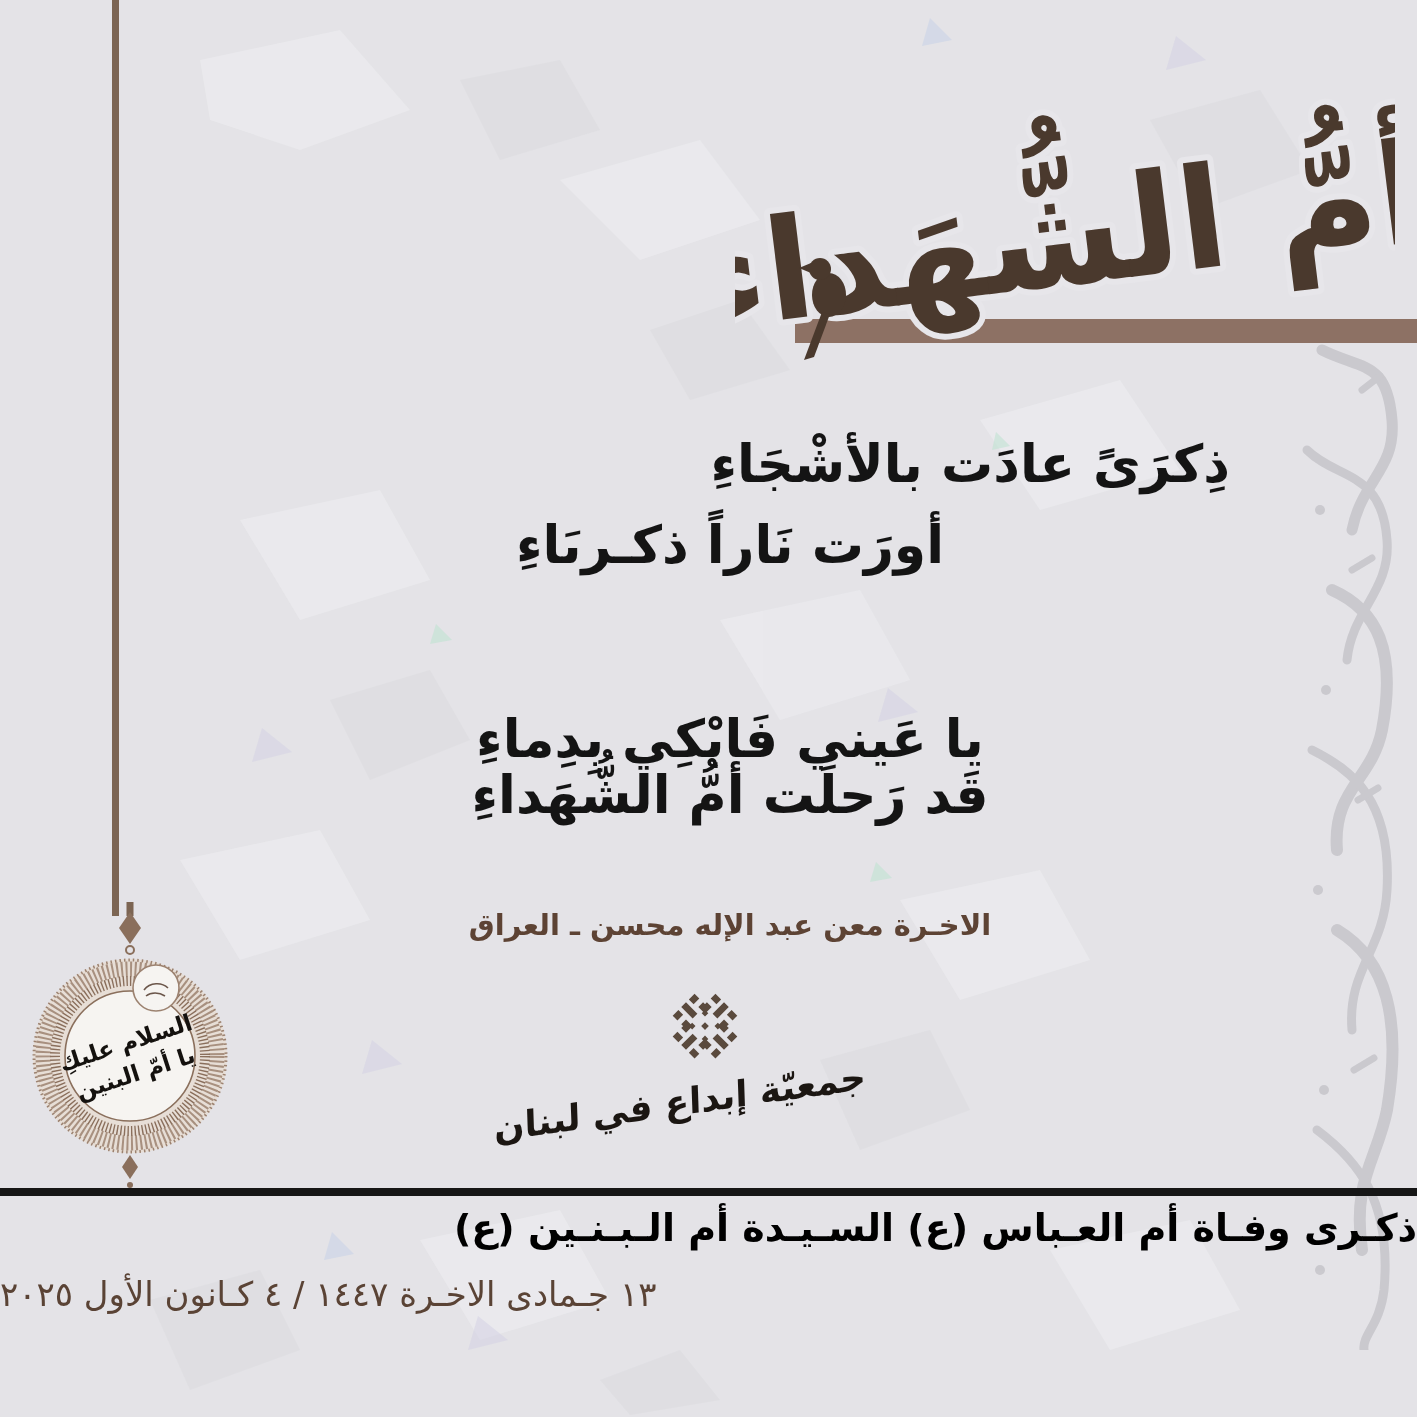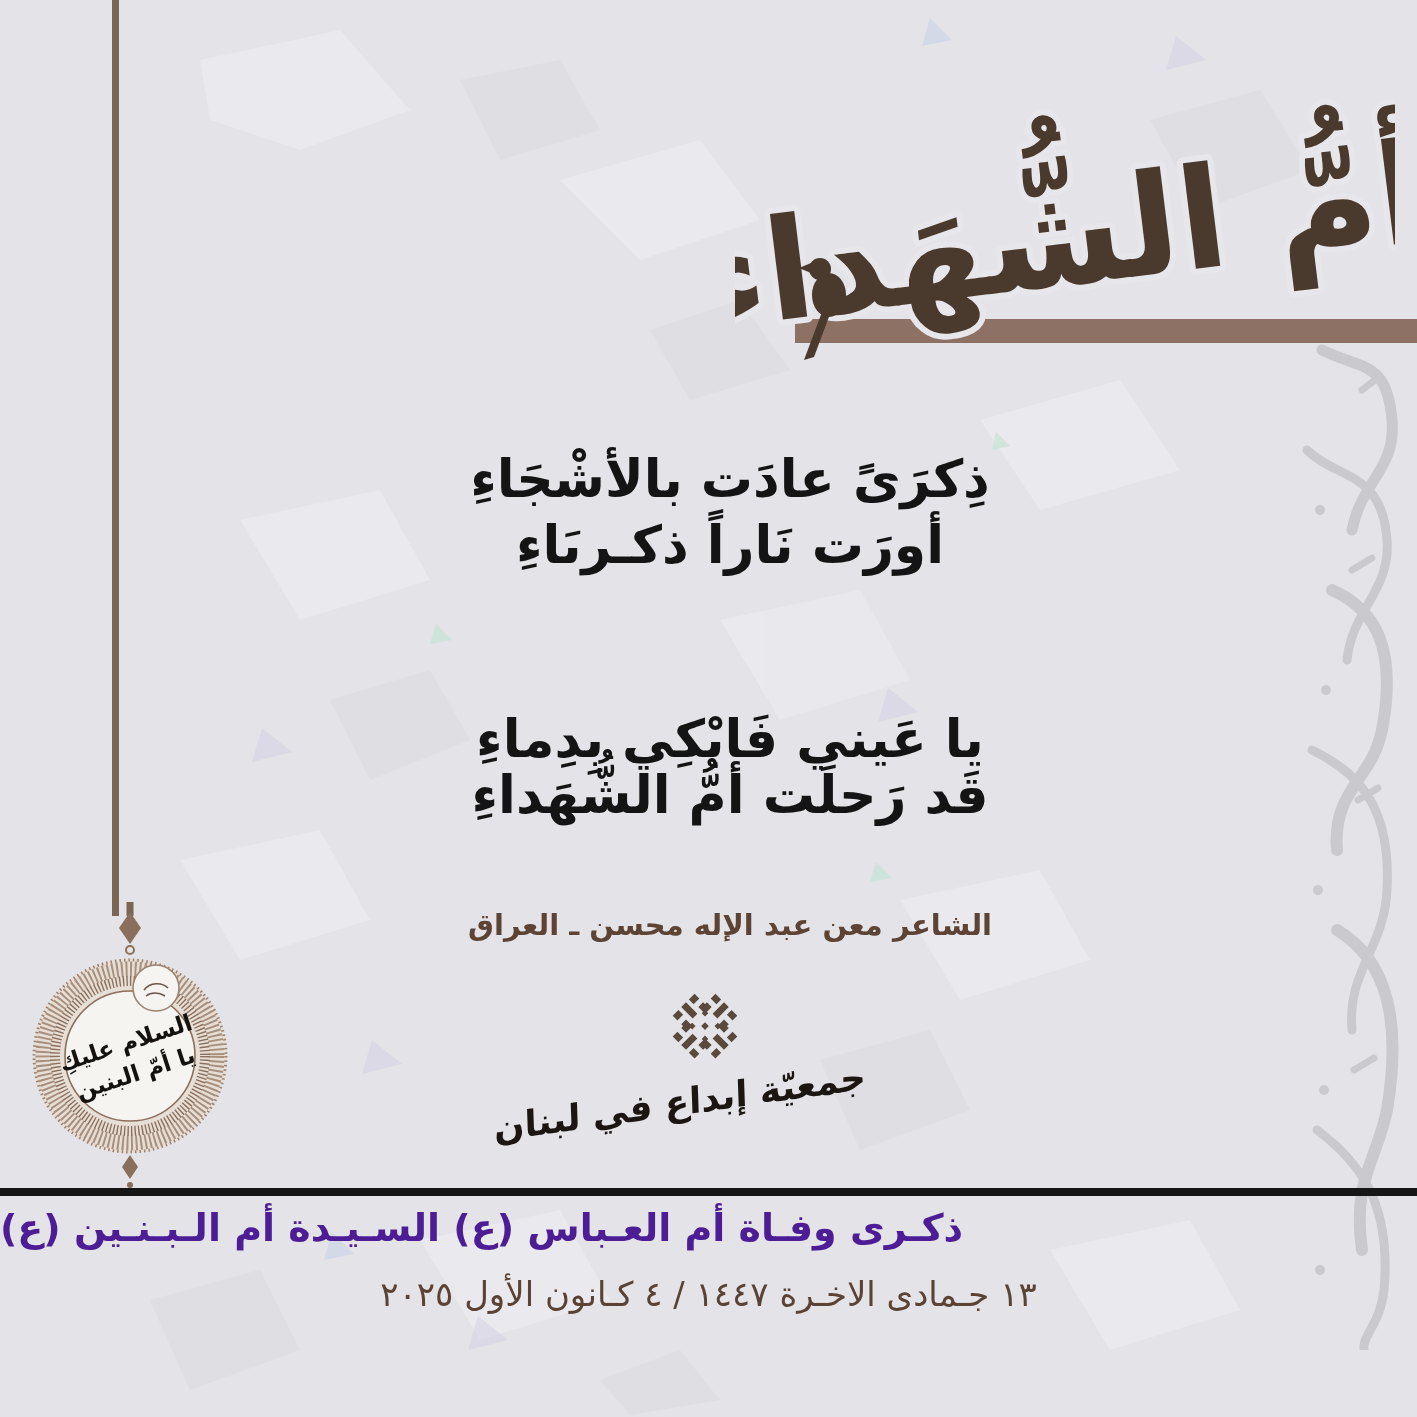--- a/index.html
+++ b/index.html
@@ -14,36 +14,36 @@
   .title-bar{position:absolute;left:795px;top:319px;width:622px;height:24px;background:#8d7164;z-index:2;}
   .title-svg{position:absolute;left:735px;top:50px;z-index:4;}
   .title-svg text{
     font-family:"DejaVu Sans",sans-serif;font-weight:bold;font-size:140px;
     paint-order:stroke;stroke:#e7e6ea;stroke-width:12px;stroke-linejoin:round;
     fill:#4a392d;
   }
   .bird{position:absolute;left:796px;top:252px;z-index:5;}
   .poem{position:absolute;left:230px;top:0;width:1000px;text-align:center;z-index:4;color:#141414;}
   .poem .vline-txt{position:absolute;width:100%;font-weight:bold;font-size:52px;line-height:1.2;}
-  .p1{top:448px;} .p2{top:514px;} .p3{top:708px;} .p4{top:764px;}
+  .p1{top:433px;text-align:right;} .p2{top:514px;} .p3{top:708px;} .p4{top:764px;}
   .attrib{position:absolute;top:908px;width:100%;font-weight:bold;font-size:29px;color:#5d4334;}
   .kufic{position:absolute;left:663px;top:984px;z-index:4;}
   .assoc{
     position:absolute;left:470px;top:1082px;width:420px;text-align:center;z-index:4;
     font-weight:bold;font-size:36px;color:#1b1612;
     transform:rotate(-8deg) skewX(-6deg);
   }
   .medallion{position:absolute;left:28px;top:902px;z-index:4;}
   .black-rule{position:absolute;left:0;top:1188px;width:1417px;height:8px;background:#161616;z-index:5;}
   .footer-occasion{
-    position:absolute;left:0;top:1206px;width:1417px;text-align:left;z-index:4;
-    font-weight:bold;font-size:38px;color:#4c1d95;
+    position:absolute;left:0;top:1206px;width:1417px;text-align:right;z-index:4;
+    font-weight:bold;font-size:38px;color:#000000;
   }
   .footer-date{
-    position:absolute;left:0;top:1274px;width:1417px;text-align:center;z-index:4;
+    position:absolute;left:0;top:1274px;width:1417px;text-align:left;z-index:4;
     font-size:34px;color:#5a4335;
   }
   .med-text{font-family:"DejaVu Sans",sans-serif;font-weight:bold;fill:#14110e;}
 </style>
 </head>
 <body>
 
 <div class="poster">
 
   <svg class="texture" width="1417" height="1417" viewBox="0 0 1417 1417">
@@ -122,21 +122,21 @@
 
   <svg class="title-svg" width="660" height="340" viewBox="0 0 660 340">
     <text x="330" y="235" text-anchor="middle" transform="rotate(-7 330 235)">أمُّ الشُّهَداء</text>
   </svg>
 
   <div class="poem">
     <div class="vline-txt p1">ذِكرَىً عادَت بالأشْجَاءِ</div>
     <div class="vline-txt p2">أورَت نَاراً ذكـرىَاءِ</div>
     <div class="vline-txt p3">يا عَيني فَابْكِي بِدِماءِ</div>
     <div class="vline-txt p4">قَد رَحلَت أمُّ الشُّهَداءِ</div>
-    <div class="attrib">الشاعر معن عبد الإله محسن ـ العراق</div>
+    <div class="attrib">الاخـرة معن عبد الإله محسن ـ العراق</div>
   </div>
 
   <svg class="kufic" width="84" height="84" viewBox="0 0 45 45">
     <g fill="#5a4a3d" transform="rotate(45 22.5 22.5) scale(0.72) translate(8.8 8.8)">
       <g>
         <path d="M20 0h5v12h-5z M11 0h6v5h-6z M28 0h6v5h-6z M11 9h5v6h-5z M29 9h5v6h-5z"></path>
       </g>
       <g transform="rotate(90 22.5 22.5)">
         <path d="M20 0h5v12h-5z M11 0h6v5h-6z M28 0h6v5h-6z M11 9h5v6h-5z M29 9h5v6h-5z"></path>
       </g>

